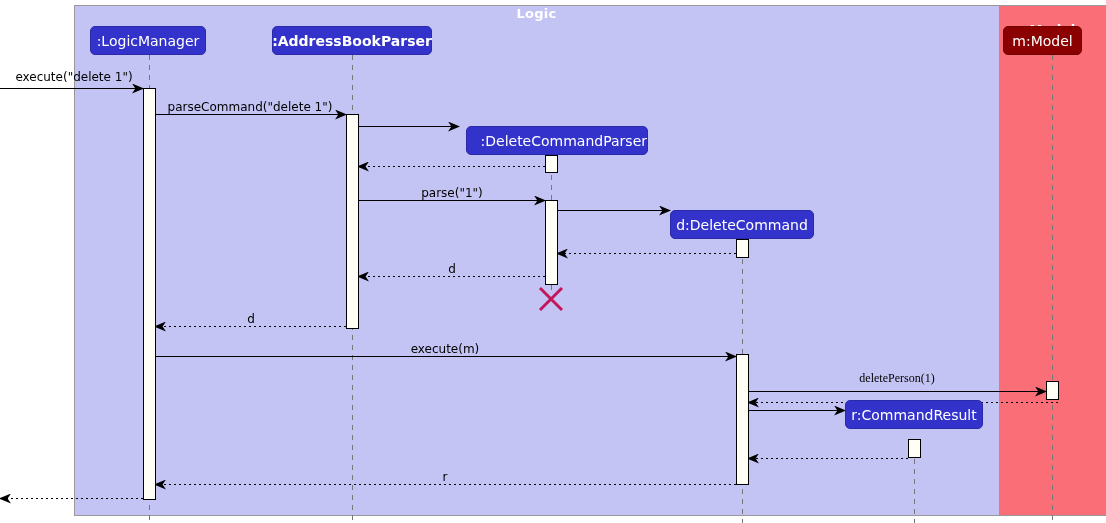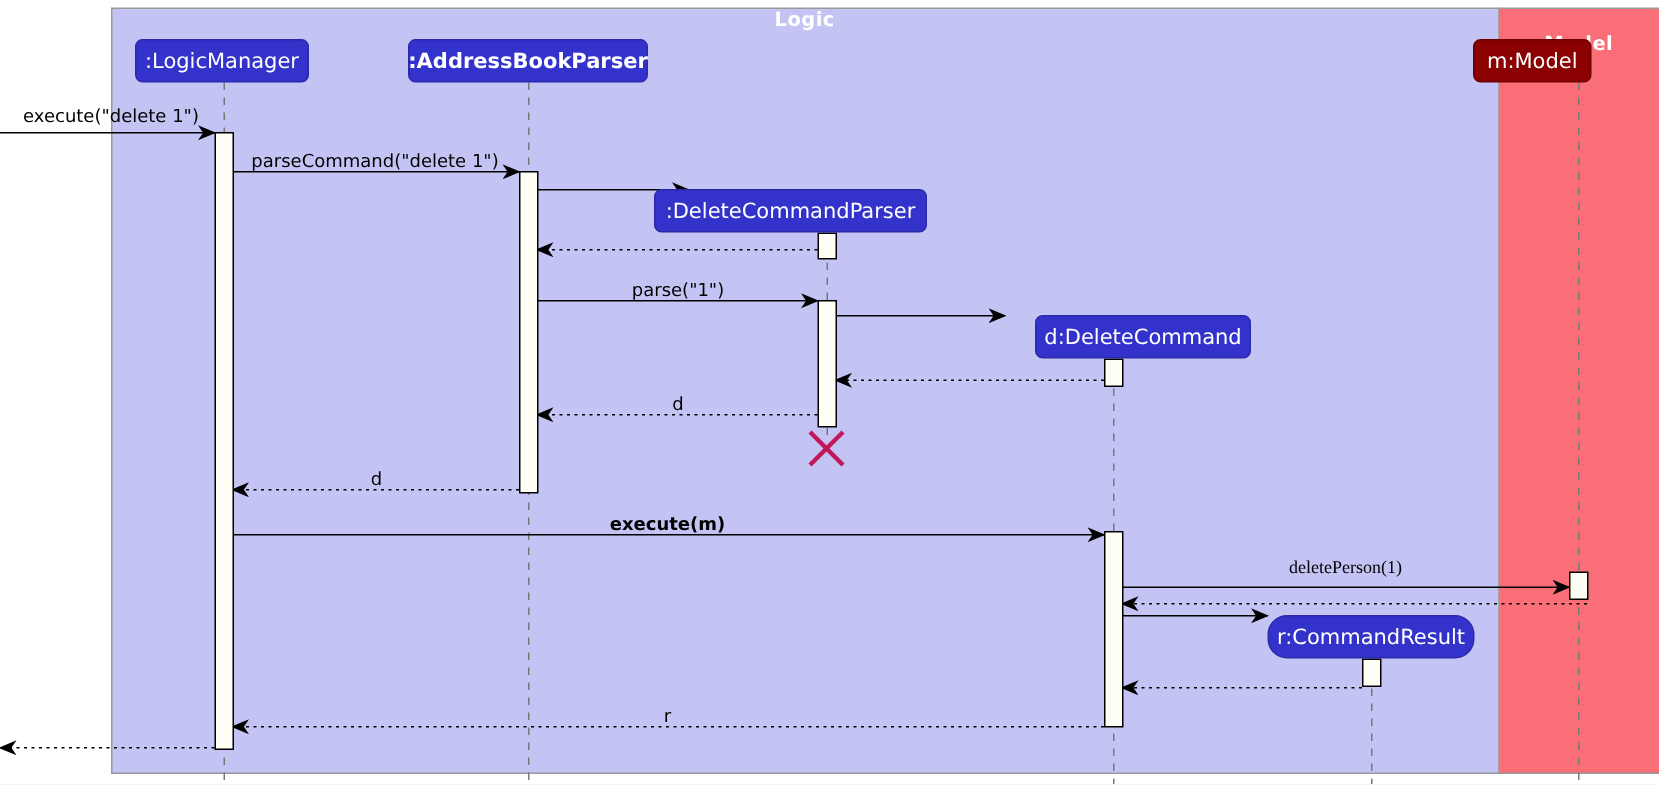--- a/index.html
+++ b/index.html
@@ -91,36 +91,36 @@
       <div class="grp-title" style="left: 74px; top: 6px; width: 925px;">Logic</div>
       <div class="grp-title" style="left: 999px; top: 6px; width: 107px; margin-top: 16px;">Model</div>
     </div>
   <div id="participant-boxes">
       <div class="pbox blue" style="left: 90px; top: 26px; width: 116px; height: 29px;">
         <span>:LogicManager</span>
       </div>
       <div class="pbox blue" style="left: 272px; top: 26px; width: 160px; height: 29px; font-weight: bold;">
         <span>:AddressBookParser</span>
       </div>
-      <div class="pbox blue" style="left: 436px; top: 126px; width: 182px; height: 29px;">
+      <div class="pbox blue" style="left: 466px; top: 126px; width: 182px; height: 29px; justify-content: flex-end;">
         <span>:DeleteCommandParser</span>
       </div>
-      <div class="pbox blue" style="left: 670px; top: 210px; width: 144px; height: 29px; margin-left: 20px;">
+      <div class="pbox blue" style="left: 670px; top: 210px; width: 144px; height: 29px;">
         <span>d:DeleteCommand</span>
       </div>
-      <div class="pbox blue" style="left: 845px; top: 410px; width: 138px; height: 29px; border-radius: 13px;">
+      <div class="pbox blue" style="left: 845px; top: 400px; width: 138px; height: 29px;">
         <span>r:CommandResult</span>
       </div>
-      <div class="pbox red" style="left: 982px; top: 26px; width: 79px; height: 29px;">
+      <div class="pbox red" style="left: 1003px; top: 26px; width: 79px; height: 29px;">
         <span>m:Model</span>
       </div>
     </div>
   <div id="message-labels">
       <div class="msg" style="left: -46px; top: 70px; width: 240px;">execute("delete 1")</div>
       <div class="msg" style="left: 130px; top: 100px; width: 240px;">parseCommand("delete 1")</div>
       <div class="msg" style="left: 332px; top: 186px; width: 240px;">parse("1")</div>
       <div class="msg" style="left: 332px; top: 262px; width: 240px;">d</div>
       <div class="msg" style="left: 131px; top: 312px; width: 240px;">d</div>
-      <div class="msg" style="left: 325px; top: 342px; width: 240px; font-weight: bold;">execute(m)</div>
+      <div class="msg" style="left: 325px; top: 342px; width: 240px;">execute(m)</div>
       <div class="msg" style="left: 777px; top: 371px; width: 240px; font-family: Liberation Serif, serif;">deletePerson(1)</div>
       <div class="msg" style="left: 325px; top: 470px; width: 240px;">r</div>
     </div>
 </div>
 
 </body></html>

